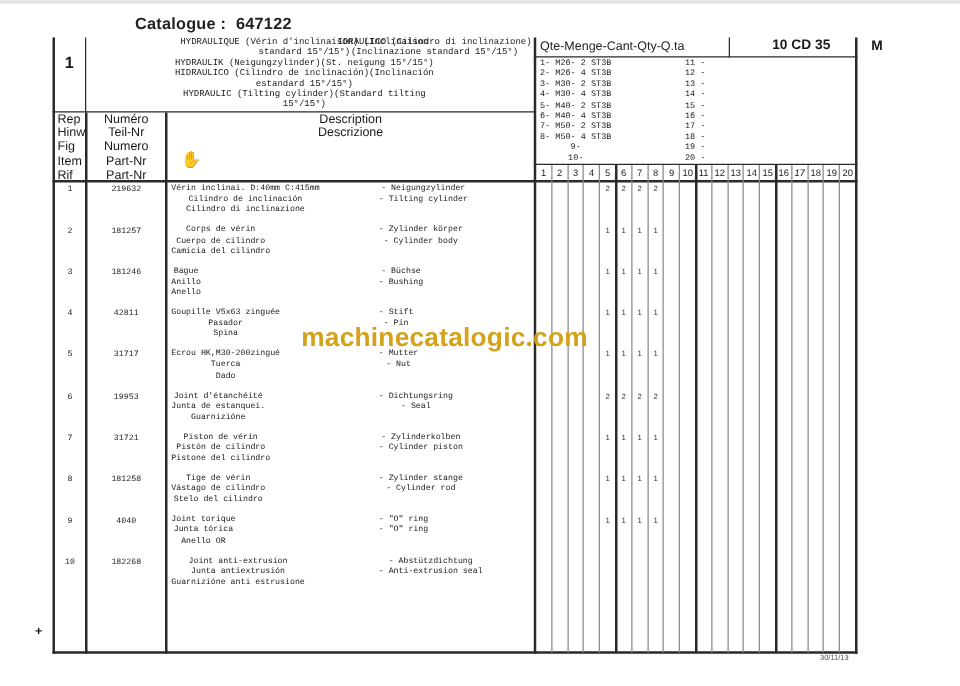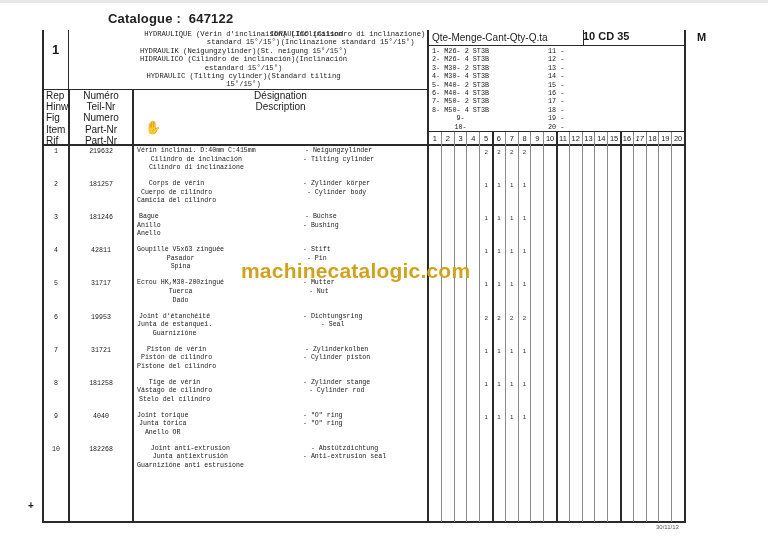--- a/index.html
+++ b/index.html
@@ -10,21 +10,21 @@
   .topbar { position:absolute; left:0; top:0; width:768px; height:3px; background:#e6e6e6; }
   .cat-title { position:absolute; left:108px; top:11px; font-size:13px; font-weight:bold; color:#222; letter-spacing:0.2px; }
   .mono { font-family:"Liberation Mono", "DejaVu Sans Mono", monospace;text-align:center; }
   .vline { position:absolute; background:#2a2a2a; }
   .hline { position:absolute; background:#2a2a2a; }
   .thin { background:#8a8a8a; }
   .item-num-big { position:absolute; left:42px; top:42px; width:27px; text-align:center; font-size:13px; font-weight:bold; }
   .prod-desc { position:absolute; left:71px; top:30px; width:345px; font-size:7.2px; line-height:8.4px; white-space:pre; }
   .prod-desc-right { position:absolute; left:270px; top:30px; font-size:7.2px; line-height:8.4px; white-space:pre; }
   .qty-title { position:absolute; left:432px; top:32px; font-size:10px; color:#222; }
-  .model { position:absolute; left:583px; top:30px; width:102px; font-size:11px; font-weight:bold; }
+  .model { position:absolute; left:583px; top:30px; width:116px; text-align:center; font-size:11px; font-weight:bold; }
   .mflag { position:absolute; left:697px; top:31px; font-size:11px; font-weight:bold; }
   .legend { position:absolute; font-size:6.8px; line-height:8.4px; white-space:pre; }
   .hdr-col { position:absolute; font-size:10px; line-height:11.2px; text-align:center; }
   .hdr-left { text-align:left; }
   .qnum { position:absolute; top:134px; width:12.85px; text-align:center; font-size:7.5px; }
   .row-text { position:absolute; font-size:6.6px; line-height:8.6px; white-space:pre; }
   .row-rep, .row-num { position:absolute; font-size:6.6px; text-align:center; }
   .qcell { position:absolute; width:12.85px; text-align:center; font-size:6.2px; color:#333; }
   .watermark { position:absolute; left:241px; top:259px; font-size:21px; font-weight:bold; color:#d4a21a; letter-spacing:0.2px; }
   .plus { position:absolute; left:28px; top:500px; font-size:10px; font-weight:bold; }
@@ -98,22 +98,22 @@
     <div>Rif</div>
   </div>
 <div class="hdr-col" id="hdr-numero" style="left:70px;top:90px;width:62px">
     <div>Numéro</div>
     <div>Teil-Nr</div>
     <div>Numero</div>
     <div>Part-Nr</div>
     <div>Part-Nr</div>
   </div>
 <div class="hdr-col" id="hdr-designation" style="left:134px;top:90px;width:293px">
-    <div>Désignation</div>
     <div>Description</div>
+    <div>Descrizione</div>
   </div>
 <div class="hand">✋</div>
 
 <div id="qty-cols">
     <div class="qnum" style="left: 428.5px;">1</div>
     <div class="qnum" style="left: 441.3px;">2</div>
     <div class="vline thin" style="left: 440.8px; top: 132px; width: 1px; height: 390px;"></div>
     <div class="qnum" style="left: 454.1px;">3</div>
     <div class="vline thin" style="left: 453.6px; top: 132px; width: 1px; height: 390px;"></div>
     <div class="qnum" style="left: 466.9px;">4</div>

